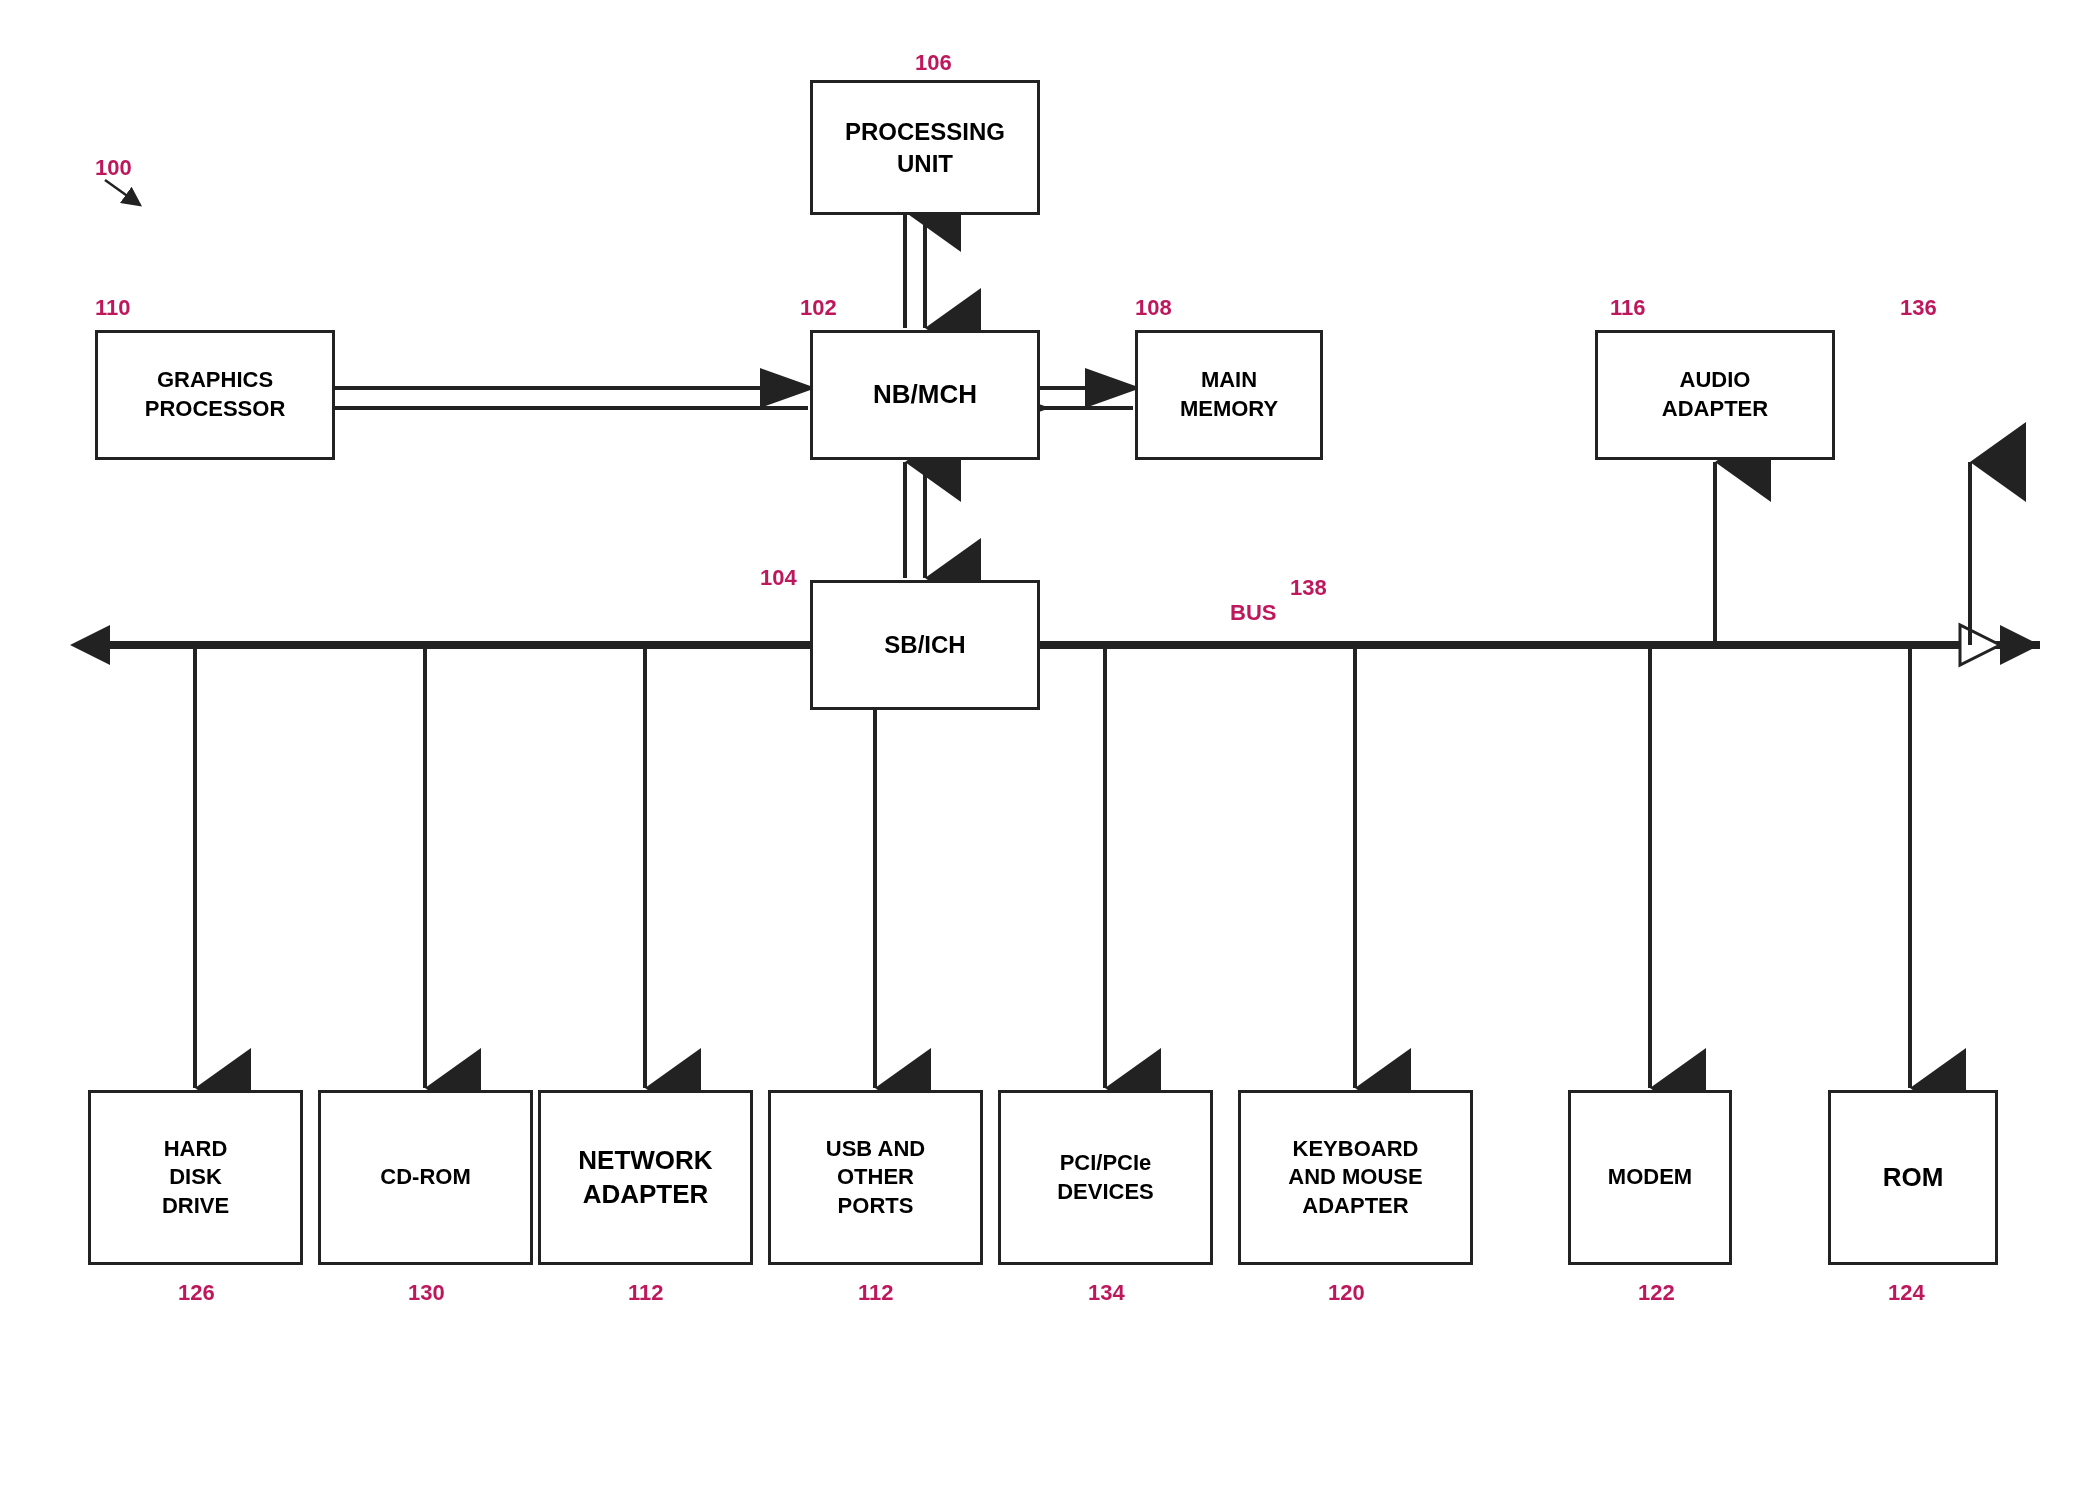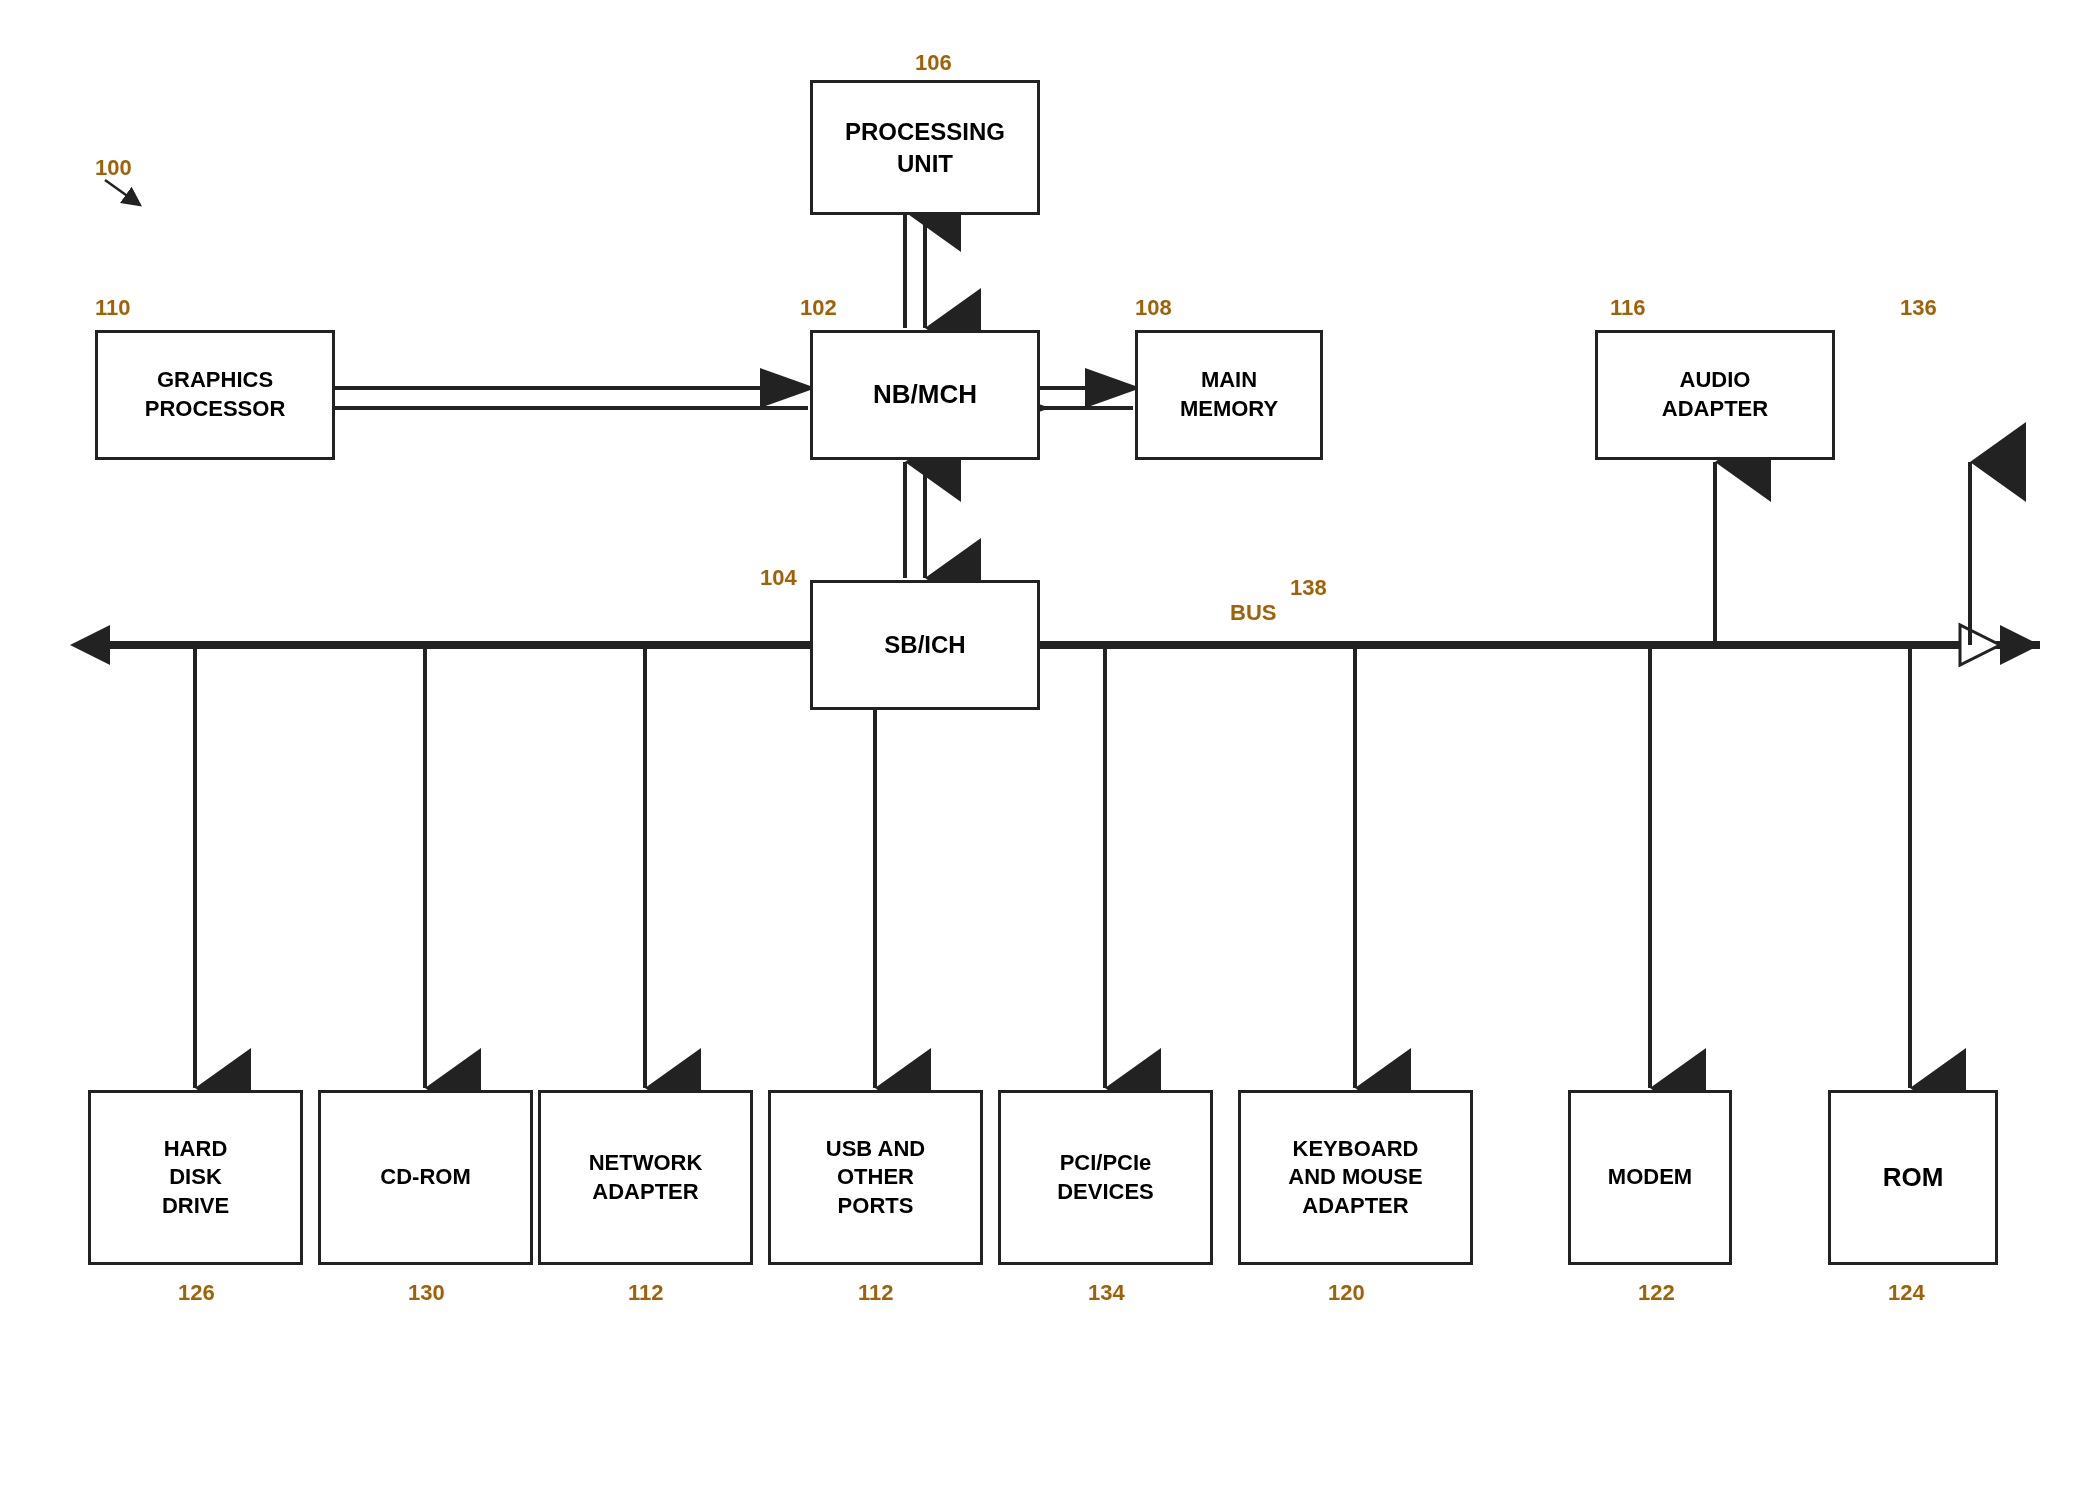--- a/index.html
+++ b/index.html
@@ -27,21 +27,21 @@
       text-align: center;
       font-size: 22px;
       font-weight: bold;
       line-height: 1.3;
       padding: 0;
     }
     .label {
       position: absolute;
       font-size: 22px;
       font-weight: bold;
-      color: #a16207;
+      color: #be185d;
     }
     svg.arrows {
       position: absolute;
       top: 0; left: 0;
       width: 2073px;
       height: 1499px;
       pointer-events: none;
     }
     
   </style>
@@ -180,21 +180,21 @@
   </div>
 
   <div class="box" style="left:88px;top:1090px;width:215px;height:175px;font-size:22px;">
     <span>HARD<br>DISK<br>DRIVE</span>
   </div>
 
   <div class="box" style="left:318px;top:1090px;width:215px;height:175px;font-size:22px;">
     <span>CD-ROM</span>
   </div>
 
-  <div class="box" style="left:538px;top:1090px;width:215px;height:175px;font-size:22px;">
+  <div class="box" style="left:538px;top:1090px;width:215px;height:175px;font-size:26px;">
     <span>NETWORK<br>ADAPTER</span>
   </div>
 
   <div class="box" style="left:768px;top:1090px;width:215px;height:175px;font-size:22px;">
     <span>USB AND<br>OTHER<br>PORTS</span>
   </div>
 
   <div class="box" style="left:998px;top:1090px;width:215px;height:175px;font-size:22px;">
     <span>PCI/PCIe<br>DEVICES</span>
   </div>

